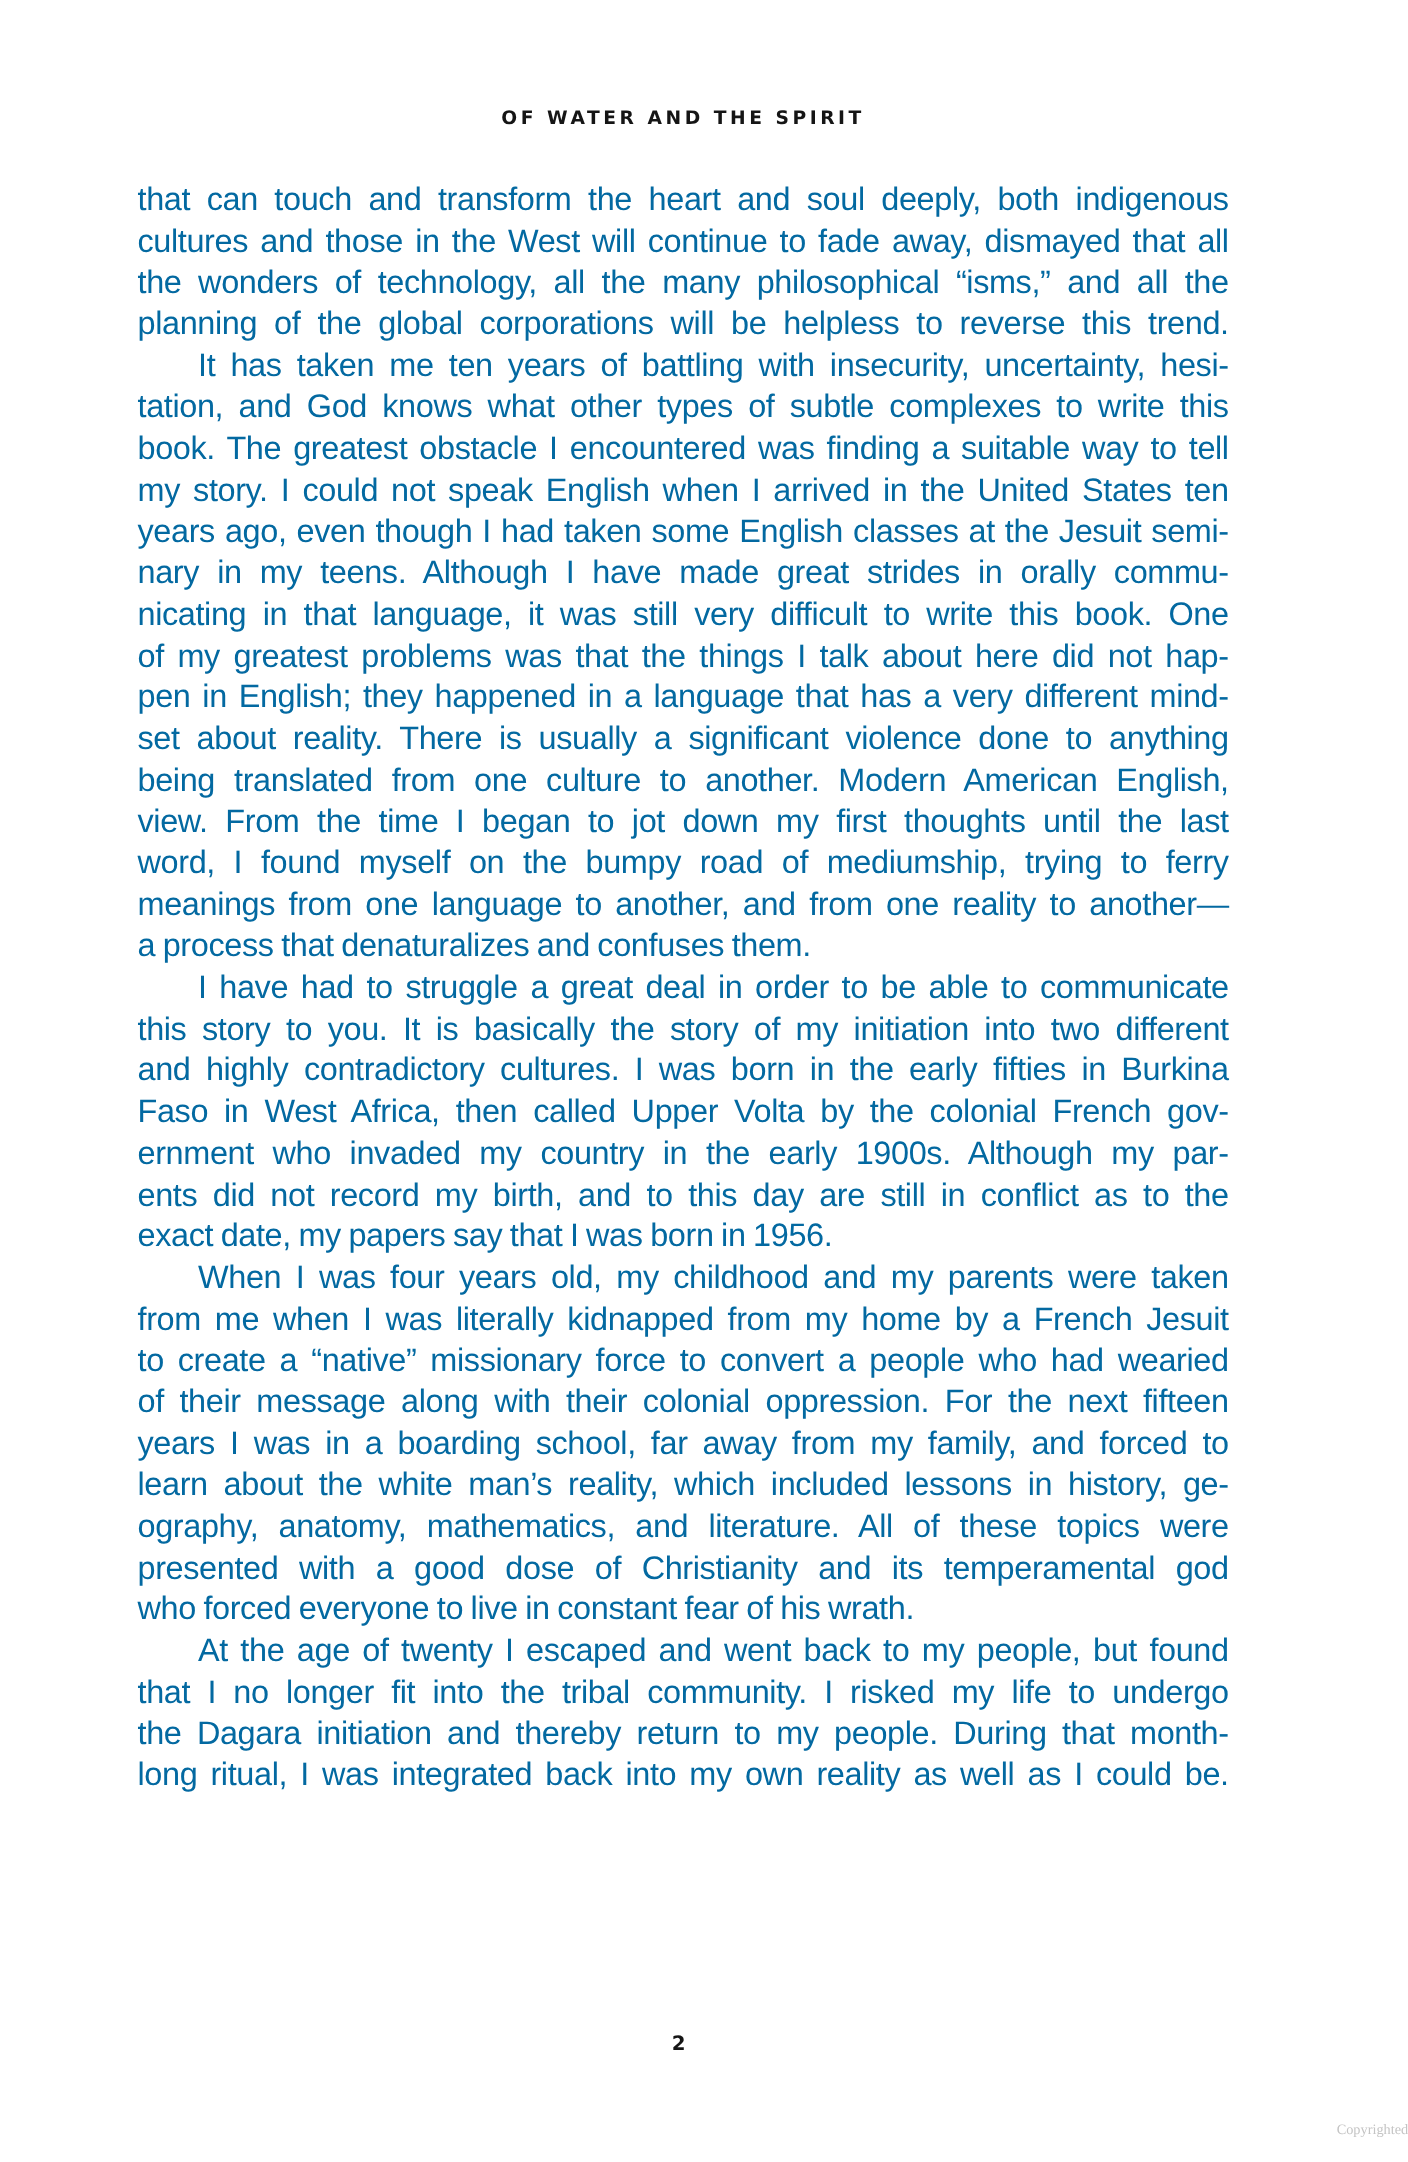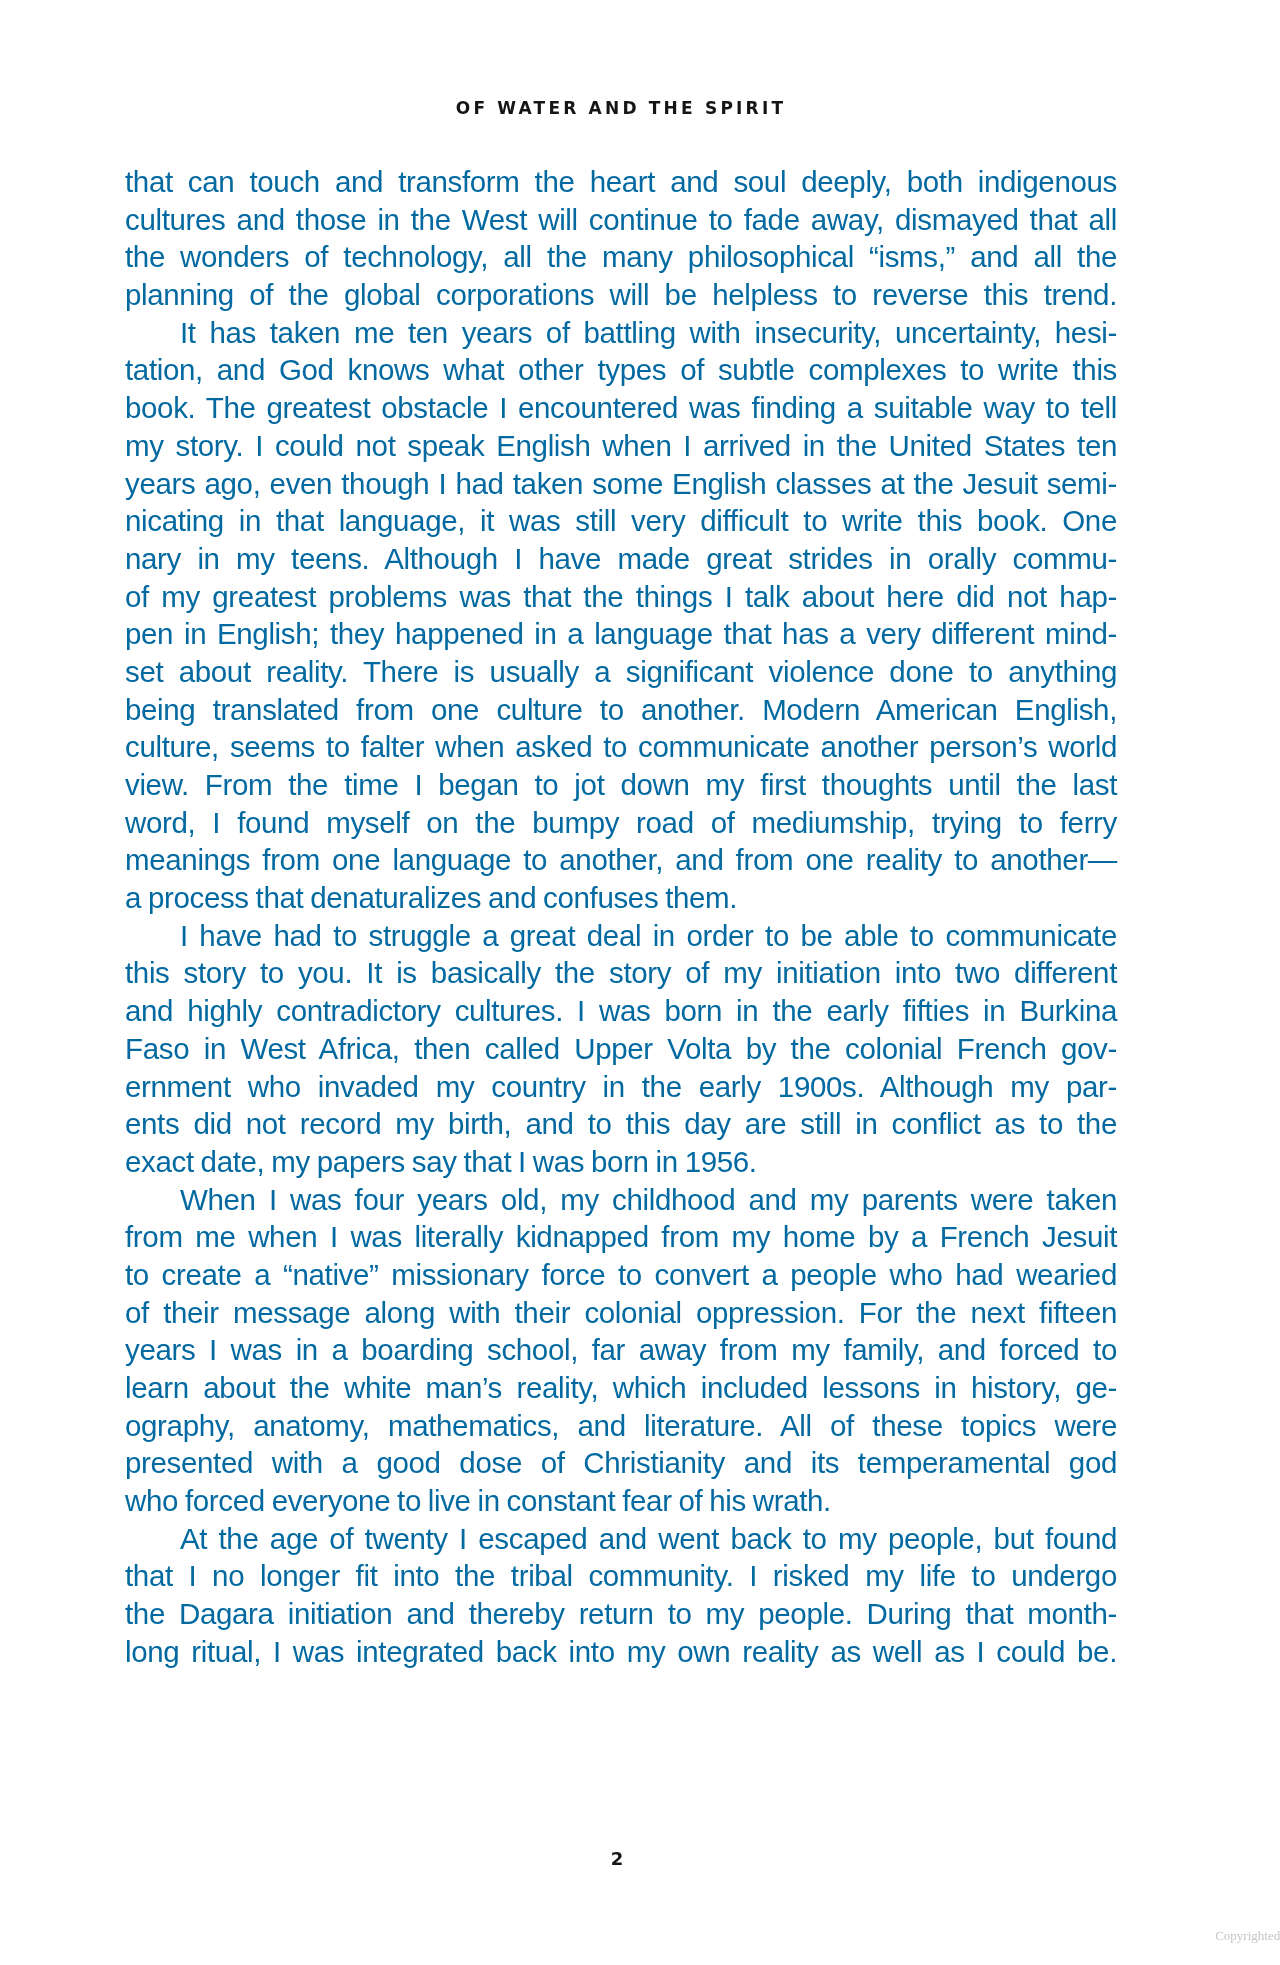--- a/index.html
+++ b/index.html
@@ -96,27 +96,26 @@
       <span class="line">the wonders of technology, all the many philosophical “isms,” and all the</span>
       <span class="line">planning of the global corporations will be helpless to reverse this trend.</span>
     </div>
 
     <div class="paragraph">
       <span class="line indent">It has taken me ten years of battling with insecurity, uncertainty, hesi-</span>
       <span class="line">tation, and God knows what other types of subtle complexes to write this</span>
       <span class="line">book. The greatest obstacle I encountered was finding a suitable way to tell</span>
       <span class="line">my story. I could not speak English when I arrived in the United States ten</span>
       <span class="line">years ago, even though I had taken some English classes at the Jesuit semi-</span>
+      <span class="line">nary in my teens. Although I have made great strides in orally commu-</span>
       <span class="line">nicating in that language, it was still very difficult to write this book. One</span>
-      <span class="line">nary in my teens. Although I have made great strides in orally commu-</span>
       <span class="line">of my greatest problems was that the things I talk about here did not hap-</span>
       <span class="line">pen in English; they happened in a language that has a very different mind-</span>
       <span class="line">set about reality. There is usually a significant violence done to anything</span>
       <span class="line">being translated from one culture to another. Modern American English,</span>
-      <span class="line">culture, seems to falter when asked to communicate another person’s world</span>
       <span class="line">view. From the time I began to jot down my first thoughts until the last</span>
       <span class="line">word, I found myself on the bumpy road of mediumship, trying to ferry</span>
       <span class="line">meanings from one language to another, and from one reality to another—</span>
       <span class="line last">a process that denaturalizes and confuses them.</span>
     </div>
 
     <div class="paragraph">
       <span class="line indent">I have had to struggle a great deal in order to be able to communicate</span>
       <span class="line">this story to you. It is basically the story of my initiation into two different</span>
       <span class="line">and highly contradictory cultures. I was born in the early fifties in Burkina</span>

